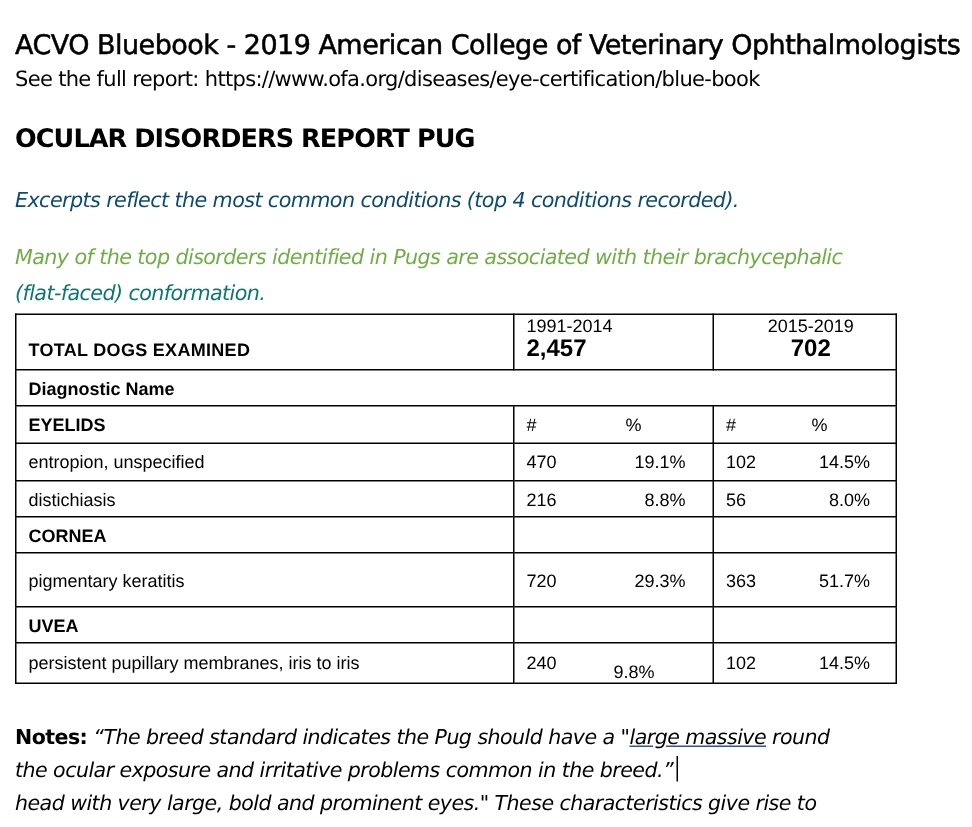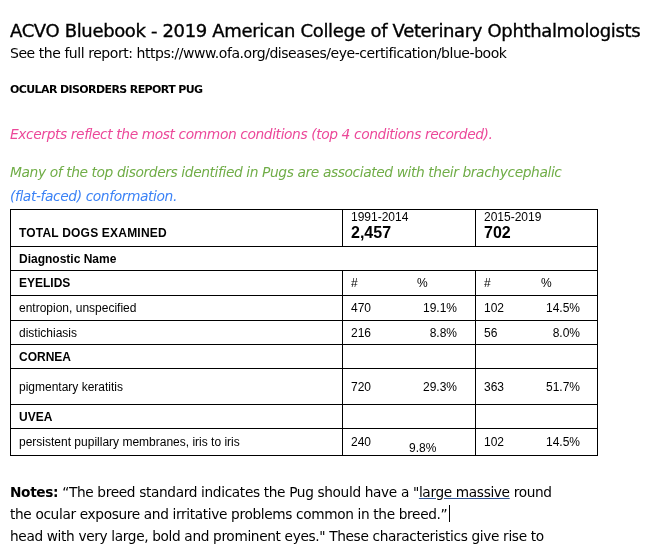--- a/index.html
+++ b/index.html
@@ -33,37 +33,37 @@
       font-family: "DejaVu Sans", sans-serif;
       font-size: 14px;
       letter-spacing: -0.45px;
       white-space: nowrap;
     }
     .report-heading {
       position: absolute;
       left: 10px;
       top: 83px;
       font-family: "DejaVu Sans", sans-serif;
-      font-size: 11px;
+      font-size: 17px;
       font-weight: bold;
       letter-spacing: -0.6px;
       white-space: nowrap;
     }
     .green-note {
       position: absolute;
       left: 10px;
       font-family: "DejaVu Sans", sans-serif;
       font-style: italic;
       font-size: 13.8px;
       letter-spacing: -0.4px;
       white-space: nowrap;
     }
-    .green-note.light { top: 126px; color: #ec4899; }
+    .green-note.light { top: 126px; color: #0c4a6e; }
     .green-note.dark1 { top: 164px; color: #70ad47; }
-    .green-note.dark2 { top: 188px; color: #3b82f6; }
+    .green-note.dark2 { top: 188px; color: #0f766e; }
 
     table.report {
       position: absolute;
       left: 10px;
       top: 209px;
       width: 587px;
       border-collapse: collapse;
       font-family: "Liberation Sans", sans-serif;
       table-layout: fixed;
     }
@@ -118,21 +118,21 @@
       position: absolute;
       left: 10px;
       top: 481px;
       width: 630px;
       font-family: "DejaVu Sans", sans-serif;
       font-size: 13.7px;
       line-height: 22px;
       letter-spacing: -0.35px;
     }
     .notes .notes-label { font-weight: bold; font-style: normal; }
-    .notes .notes-body { }
+    .notes .notes-body { font-style: italic; }
     .notes .underlined {
       text-decoration: underline;
       text-decoration-color: #2f5597;
       margin-top: 36px;
     }
     .notes .line { white-space: nowrap; display: block; }
     .caret {
       display: inline-block;
       width: 1px;
       height: 17px;
@@ -157,21 +157,21 @@
     <col class="col-period">
     <col class="col-period2">
   </colgroup>
   <tbody>
       <tr style="height:37px;">
     <td class="total-label" style="height:37px;">TOTAL DOGS EXAMINED</td>
     <td style="height:37px;vertical-align:top;padding-top:2px;">
       <span class="period-label">1991-2014</span>
       <span class="period-count">2,457</span>
     </td>
-    <td style="height:37px;vertical-align:top;padding-top:2px;">
+    <td style="height:37px;vertical-align:top;padding-top:2px;text-align:center;">
       <span class="period-label">2015-2019</span>
       <span class="period-count">702</span>
     </td>
   </tr>
   <tr>
     <td colspan="3" class="diag-label" style="height:24px;">Diagnostic Name</td>
   </tr>
 
   <tr>
     <td class="section-label" style="height:25px;">EYELIDS</td>

